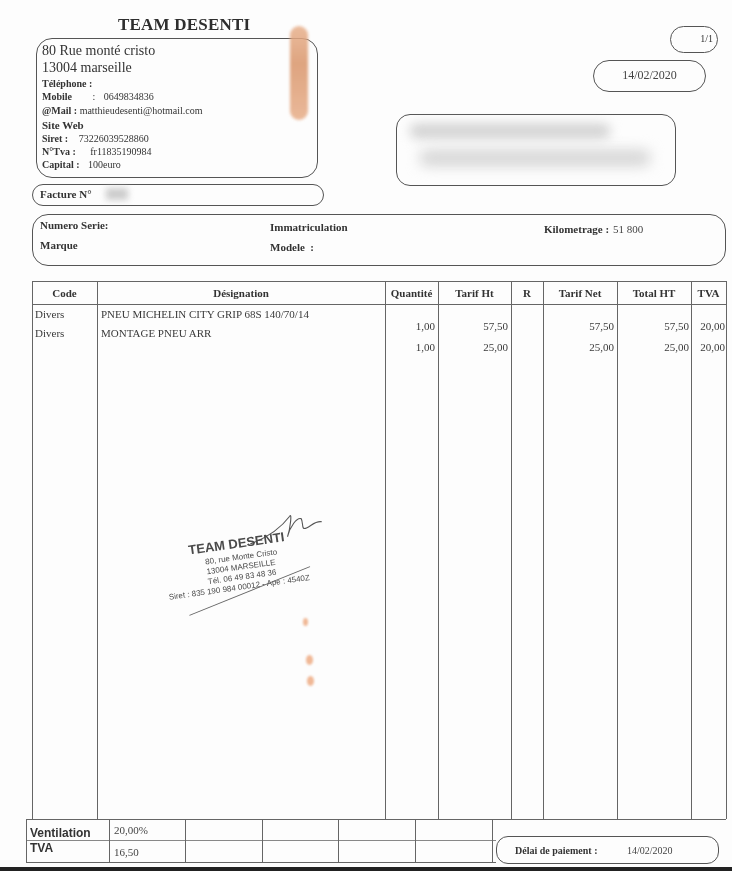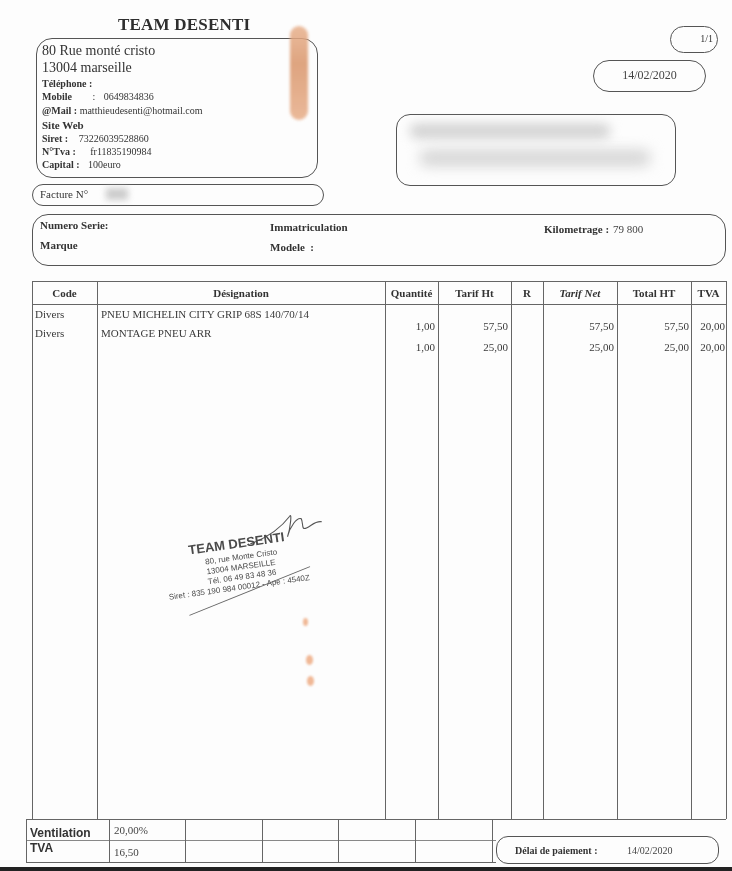--- a/index.html
+++ b/index.html
@@ -22,21 +22,21 @@
   .page-box { left: 670px; top: 26px; width: 48px; height: 27px; border-radius: 14px; }
   .page-num { left: 670px; top: 33px; width: 43px; text-align: right; font-size: 10px; color: #333; }
   .date-box { left: 593px; top: 60px; width: 113px; height: 32px; border-radius: 16px; }
   .date-text { left: 593px; top: 68px; width: 113px; text-align: center; font-size: 12px; color: #444; }
 
   .client-box { left: 396px; top: 114px; width: 280px; height: 72px; border-radius: 14px; overflow: hidden; }
   .client-blur1 { left: 410px; top: 124px; width: 200px; height: 14px; background: #cfcfcf; filter: blur(6px); border-radius: 6px; }
   .client-blur2 { left: 420px; top: 150px; width: 230px; height: 16px; background: #d4d4d4; filter: blur(7px); border-radius: 6px; }
 
   .facture-box { left: 32px; top: 184px; width: 292px; height: 22px; border-radius: 11px; }
-  .facture-label { left: 40px; top: 188px; font-size: 11px; font-weight: normal; color: #333; }
+  .facture-label { left: 40px; top: 188px; font-size: 11px; font-weight: bold; color: #333; }
   .facture-blur { left: 106px; top: 188px; width: 22px; height: 12px; background: #ccc; filter: blur(3px); }
 
   .vehicle-box { left: 32px; top: 214px; width: 694px; height: 52px; border-radius: 16px; }
   .v-label { font-size: 11px; font-weight: bold; color: #333; }
   .v-val { font-size: 11px; color: #444; }
 
   
   .grid-line-v { position: absolute; width: 1px; background: #666; }
   .grid-line-h { position: absolute; height: 1px; background: #666; }
   .th { position: absolute; top: 282px; height: 22px; font-size: 11px; font-weight: bold; text-align: center; line-height: 22px; color: #333; }
@@ -101,42 +101,42 @@
 <div class="rbox facture-box"></div>
 <div class="abs facture-label">Facture N°</div>
 <div class="abs facture-blur"></div>
 
 <div class="rbox vehicle-box"></div>
 <div class="abs v-label" style="left:40px; top:219px;">Numero Serie:</div>
 <div class="abs v-label" style="left:40px; top:239px;">Marque</div>
 <div class="abs v-label" style="left:270px; top:221px;">Immatriculation</div>
 <div class="abs v-label" style="left:270px; top:241px; white-space:pre;">Modele  :</div>
 <div class="abs v-label" style="left:544px; top:223px;">Kilometrage :</div>
-<div class="abs v-val" style="left:613px; top:223px;">79 800</div>
+<div class="abs v-val" style="left:613px; top:223px;">51 800</div>
 
 <div>
   <div class="grid-line-h" style="left:32px; top:281px; width:694px;"></div>
   <div class="grid-line-h" style="left:32px; top:304px; width:694px;"></div>
   <div class="grid-line-h" style="left:26px; top:819px; width:700px;"></div>
   <div class="grid-line-v" style="left:32px; top:281px; height:538px;"></div>
   <div class="grid-line-v" style="left:97px; top:281px; height:538px;"></div>
   <div class="grid-line-v" style="left:385px; top:281px; height:538px;"></div>
   <div class="grid-line-v" style="left:438px; top:281px; height:538px;"></div>
   <div class="grid-line-v" style="left:511px; top:281px; height:538px;"></div>
   <div class="grid-line-v" style="left:543px; top:281px; height:538px;"></div>
   <div class="grid-line-v" style="left:617px; top:281px; height:538px;"></div>
   <div class="grid-line-v" style="left:691px; top:281px; height:538px;"></div>
   <div class="grid-line-v" style="left:726px; top:281px; height:538px;"></div>
 
   <div class="th" style="left:32px; width:65px;">Code</div>
   <div class="th" style="left:97px; width:288px;">Désignation</div>
   <div class="th" style="left:385px; width:53px;">Quantité</div>
   <div class="th" style="left:438px; width:73px;">Tarif Ht</div>
   <div class="th" style="left:511px; width:32px;">R</div>
-  <div class="th" style="left:543px; width:74px;font-style:italic;">Tarif Net</div>
+  <div class="th" style="left:543px; width:74px;">Tarif Net</div>
   <div class="th" style="left:617px; width:74px;">Total HT</div>
   <div class="th" style="left:691px; width:35px;">TVA</div>
 
   <div>
     <div class="td" style="left:35px; top:308px;">Divers</div>
     <div class="td" style="left:101px; top:308px;">PNEU MICHELIN CITY GRIP 68S 140/70/14</div>
     <div class="td num" style="left:385px; width:50px; top:308px;">1,00</div>
     <div class="td num" style="left:438px; width:70px; top:308px;">57,50</div>
     <div class="td num" style="left:543px; width:71px; top:308px;">57,50</div>
     <div class="td num" style="left:617px; width:72px; top:308px;">57,50</div>

